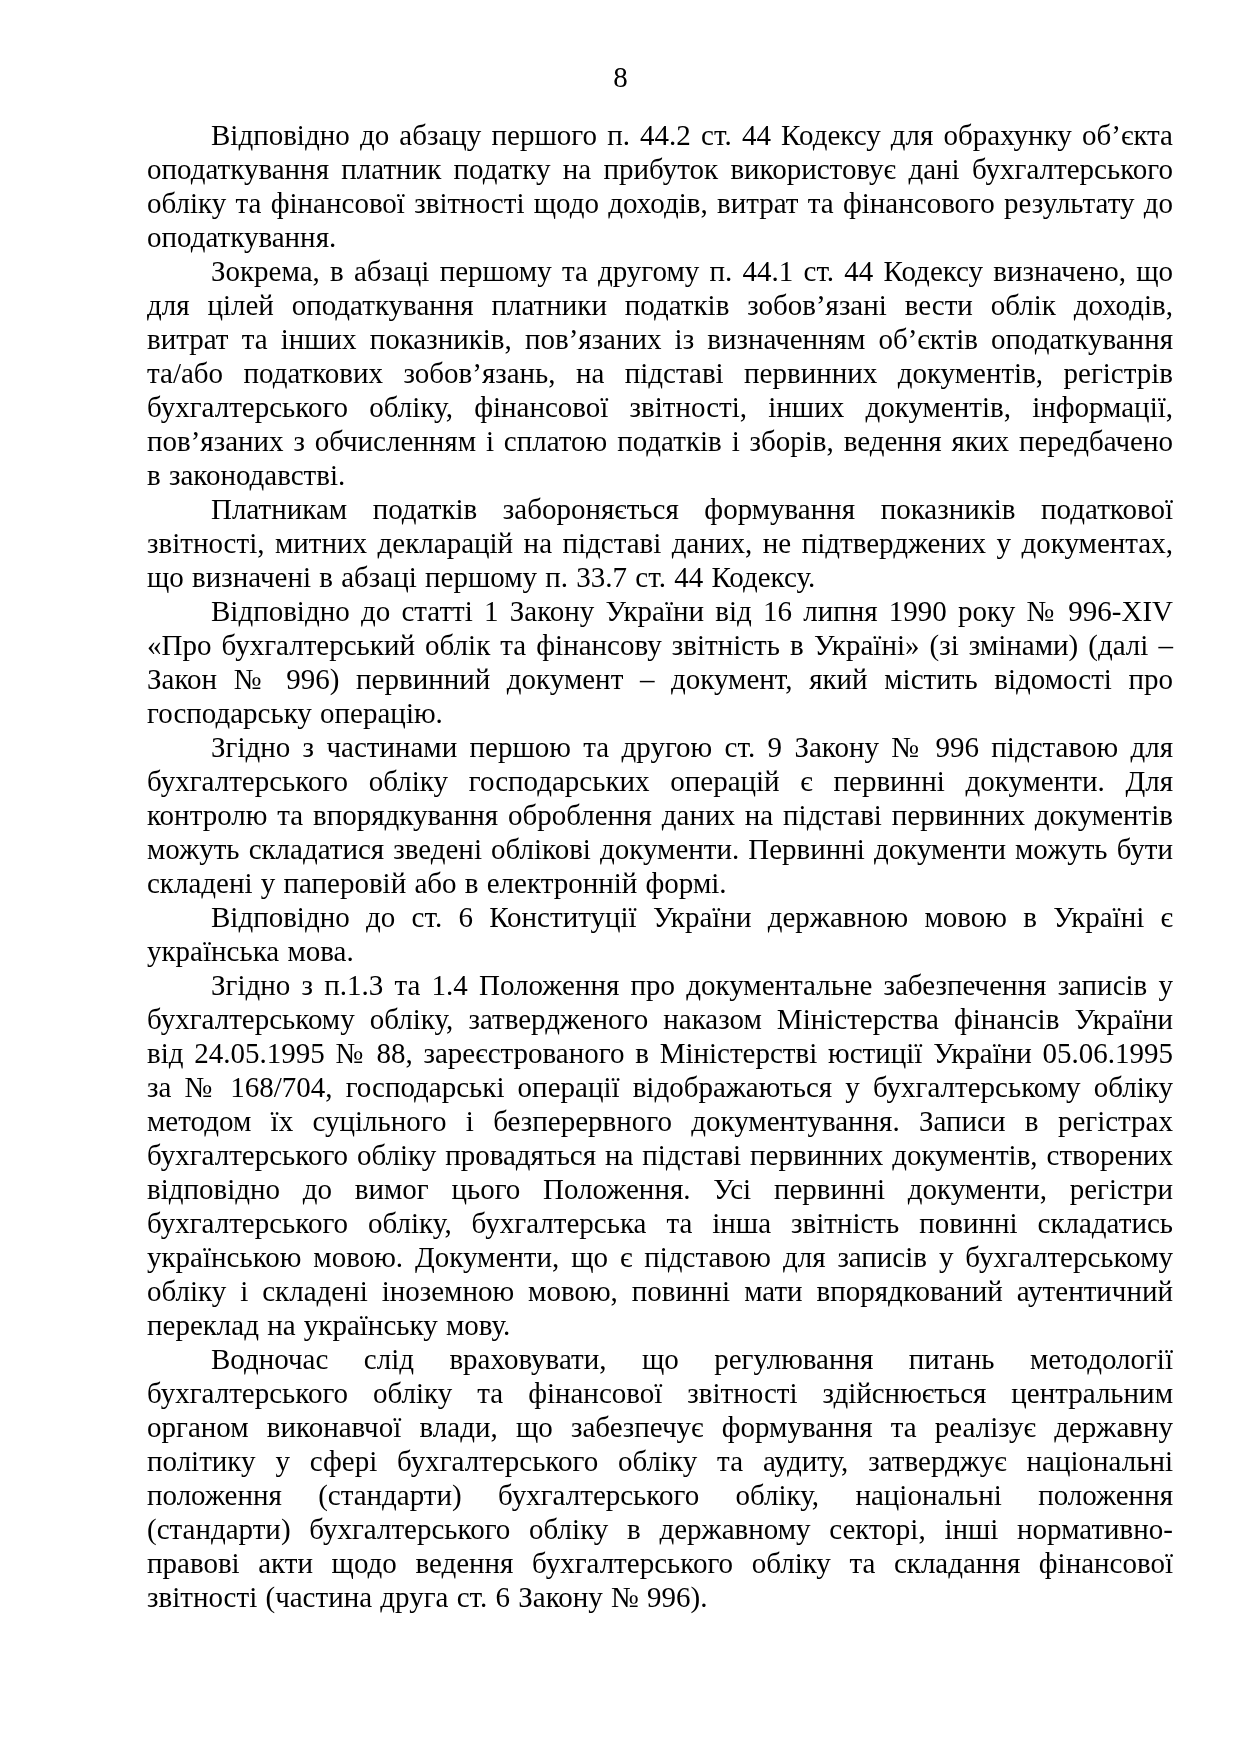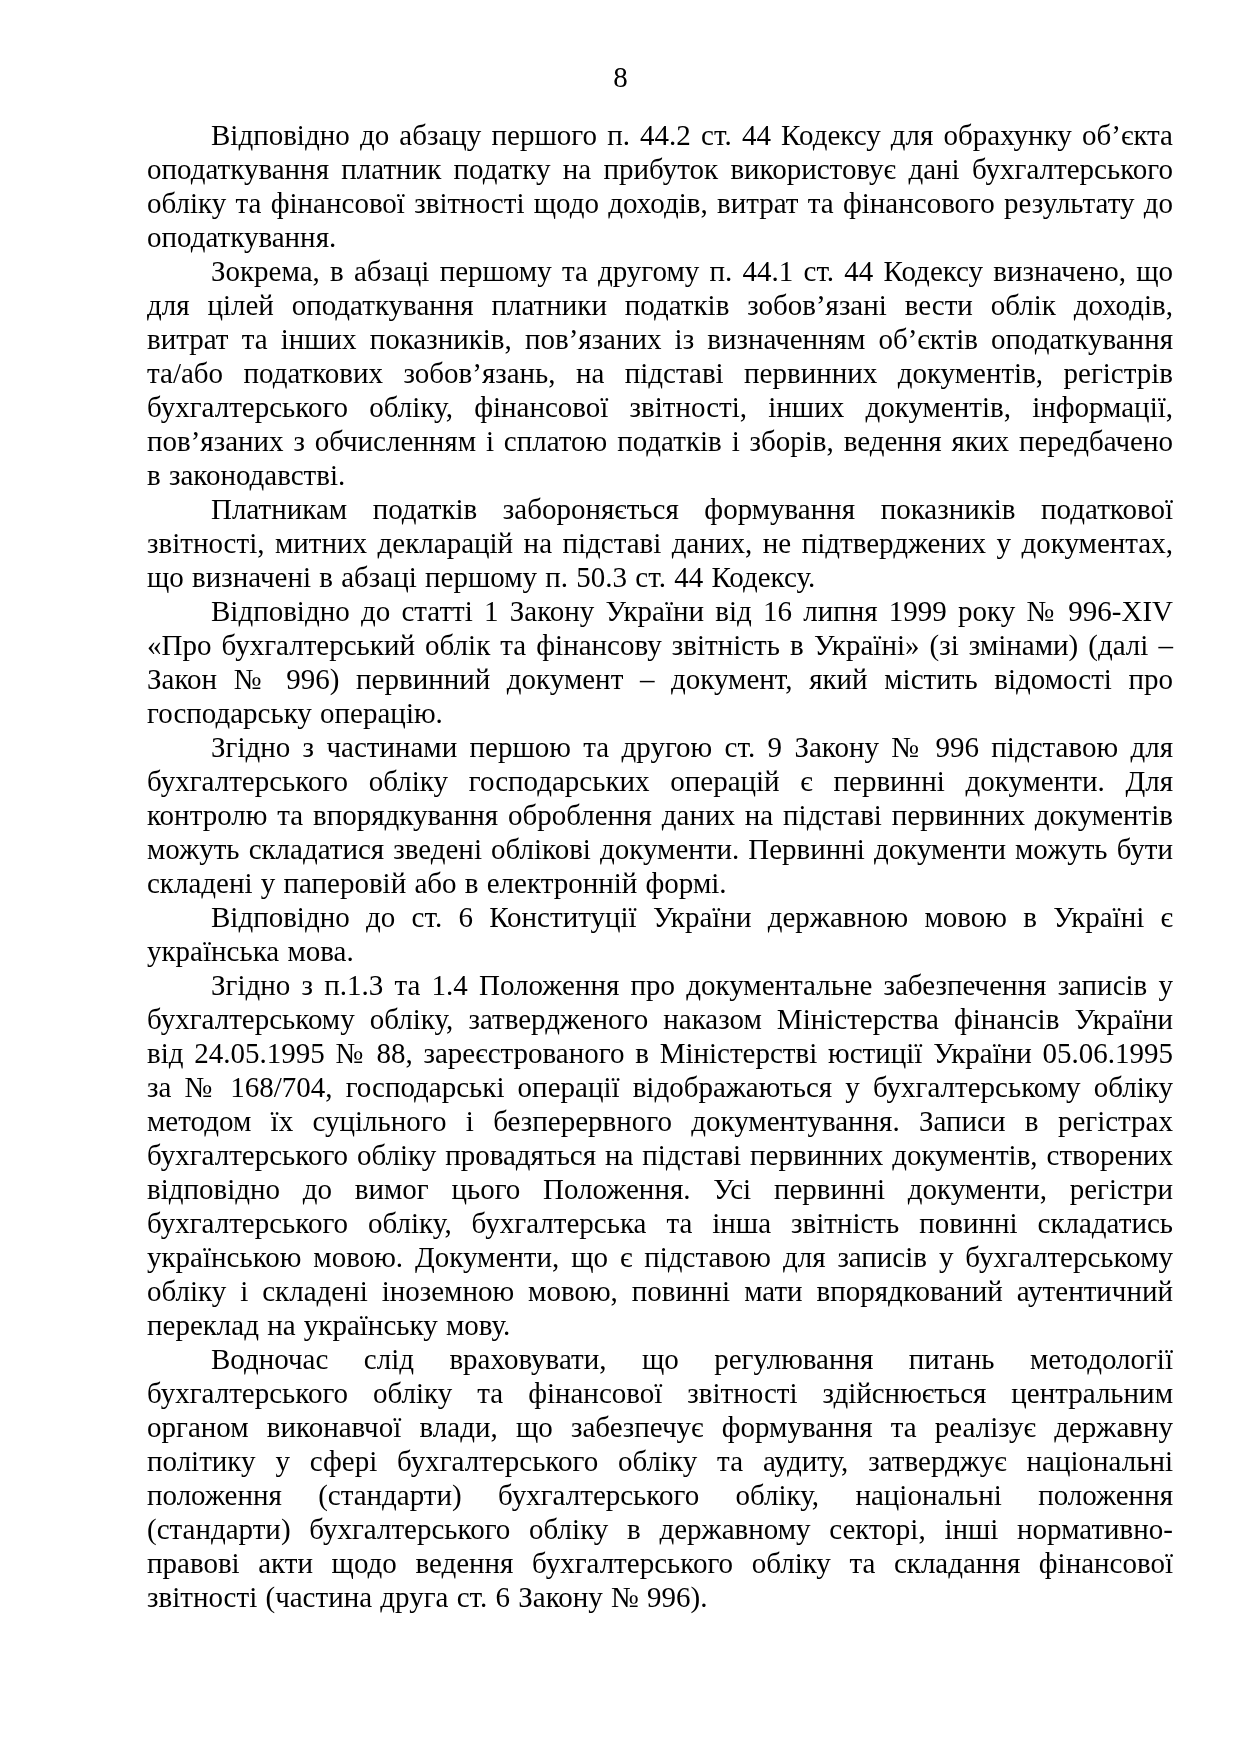--- a/index.html
+++ b/index.html
@@ -37,20 +37,20 @@
   }
 </style>
 </head>
 <body>
 
 <div class="page">
   <div class="page-number">8</div>
   <div class="content">
     <p>Відповідно до абзацу першого п. 44.2 ст. 44 Кодексу для обрахунку об’єкта оподаткування платник податку на прибуток використовує дані бухгалтерського обліку та фінансової звітності щодо доходів, витрат та фінансового результату до оподаткування.</p>
     <p>Зокрема, в абзаці першому та другому п. 44.1 ст. 44 Кодексу визначено, що для цілей оподаткування платники податків зобов’язані вести облік доходів, витрат та інших показників, пов’язаних із визначенням об’єктів оподаткування та/або податкових зобов’язань, на підставі первинних документів, регістрів бухгалтерського обліку, фінансової звітності, інших документів, інформації, пов’язаних з обчисленням і сплатою податків і зборів, ведення яких передбачено в законодавстві.</p>
-    <p>Платникам податків забороняється формування показників податкової звітності, митних декларацій на підставі даних, не підтверджених у документах, що визначені в абзаці першому п. 50.3 ст. 44 Кодексу.</p>
-    <p>Відповідно до статті 1 Закону України від 16 липня 1999 року № 996-XIV «Про бухгалтерський облік та фінансову звітність в Україні» (зі змінами) (далі – Закон № 996) первинний документ – документ, який містить відомості про господарську операцію.</p>
+    <p>Платникам податків забороняється формування показників податкової звітності, митних декларацій на підставі даних, не підтверджених у документах, що визначені в абзаці першому п. 33.7 ст. 44 Кодексу.</p>
+    <p>Відповідно до статті 1 Закону України від 16 липня 1990 року № 996-XIV «Про бухгалтерський облік та фінансову звітність в Україні» (зі змінами) (далі – Закон № 996) первинний документ – документ, який містить відомості про господарську операцію.</p>
     <p>Згідно з частинами першою та другою ст. 9 Закону № 996 підставою для бухгалтерського обліку господарських операцій є первинні документи. Для контролю та впорядкування оброблення даних на підставі первинних документів можуть складатися зведені облікові документи. Первинні документи можуть бути складені у паперовій або в електронній формі.</p>
     <p>Відповідно до ст. 6 Конституції України державною мовою в Україні є українська мова.</p>
     <p>Згідно з п.1.3 та 1.4 Положення про документальне забезпечення записів у бухгалтерському обліку, затвердженого наказом Міністерства фінансів України від 24.05.1995 № 88, зареєстрованого в Міністерстві юстиції України 05.06.1995 за № 168/704, господарські операції відображаються у бухгалтерському обліку методом їх суцільного і безперервного документування. Записи в регістрах бухгалтерського обліку провадяться на підставі первинних документів, створених відповідно до вимог цього Положення. Усі первинні документи, регістри бухгалтерського обліку, бухгалтерська та інша звітність повинні складатись українською мовою. Документи, що є підставою для записів у бухгалтерському обліку і складені іноземною мовою, повинні мати впорядкований аутентичний переклад на українську мову.</p>
     <p>Водночас слід враховувати, що регулювання питань методології бухгалтерського обліку та фінансової звітності здійснюється центральним органом виконавчої влади, що забезпечує формування та реалізує державну політику у сфері бухгалтерського обліку та аудиту, затверджує національні положення (стандарти) бухгалтерського обліку, національні положення (стандарти) бухгалтерського обліку в державному секторі, інші нормативно-правові акти щодо ведення бухгалтерського обліку та складання фінансової звітності (частина друга ст. 6 Закону № 996).</p>
   </div>
 </div>
 
 </body></html>

